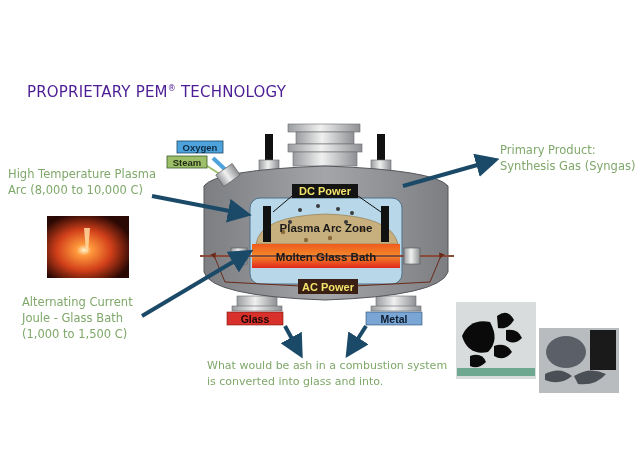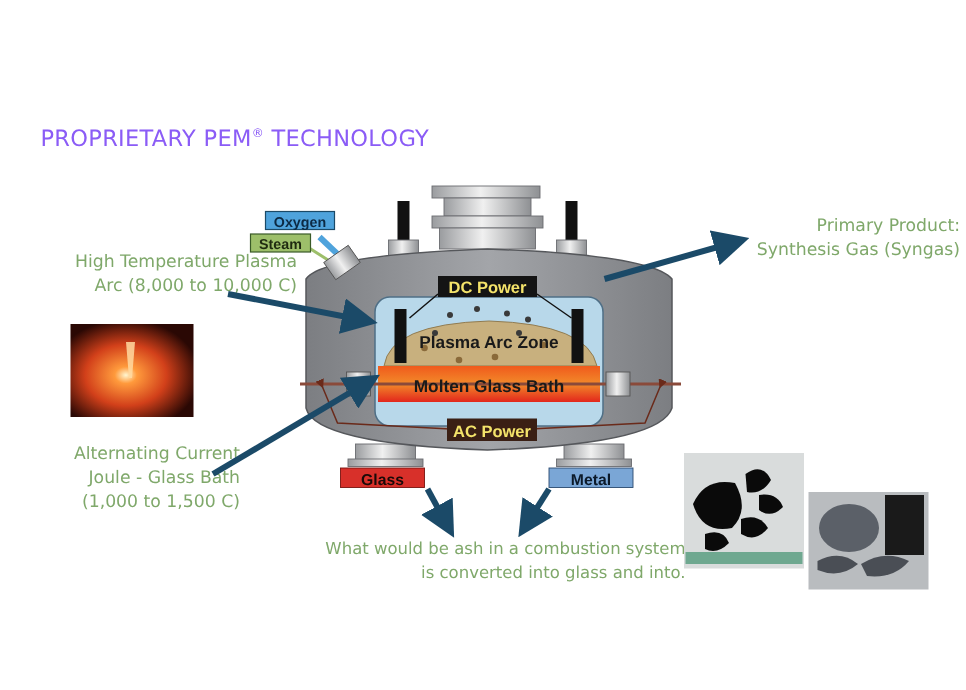--- a/index.html
+++ b/index.html
@@ -1,34 +1,34 @@
 <!DOCTYPE html>
 <html><head>
 <meta charset="utf-8">
 <style>
   html, body { margin: 0; padding: 0; background: #ffffff; }
   body { width: 644px; height: 460px; position: relative; overflow: hidden; font-family: "DejaVu Sans", sans-serif; }
-  .title { position: absolute; left: 27px; top: 83px; font-family: "DejaVu Sans", sans-serif; font-size: 15px; color: #8b5cf6; letter-spacing: 0.2px; }
+  .title { position: absolute; left: 27px; top: 83px; font-family: "DejaVu Sans", sans-serif; font-size: 15px; color: #4c1d95; letter-spacing: 0.2px; }
   .title sup { font-size: 8px; vertical-align: 6px; }
-  .cap { position: absolute; color: #7fa86a; font-family: "DejaVu Sans", sans-serif; font-size: 11.5px; line-height: 16px; text-align: right; }
+  .cap { position: absolute; color: #7fa86a; font-family: "DejaVu Sans", sans-serif; font-size: 11.5px; line-height: 16px; text-align: left; }
   .cap sub { font-size: 8px; }
   svg { position: absolute; left: 0; top: 0; }
   .lbl { font-family: "Liberation Sans", sans-serif; font-weight: bold; }
 </style>
 </head>
 <body>
 
 <div class="title"><span>PROPRIETARY PEM</span><sup>®</sup><span> TECHNOLOGY</span></div>
 
 <div class="cap" style="left:8px; top:166px; width:190px;">
   <div>High Temperature Plasma</div>
   <div>Arc (8,000 to 10,000 C)</div>
 </div>
 
-<div class="cap" style="left:10px; top:294px; width:150px;">
+<div class="cap" style="left:22px; top:294px; width:150px;">
   <div>Alternating Current</div>
   <div>Joule - Glass Bath</div>
   <div>(1,000 to 1,500 C)</div>
 </div>
 
 <div class="cap" style="left:500px; top:142px; width:140px;">
   <div>Primary Product:</div>
   <div>Synthesis Gas (Syngas)</div>
 </div>
 

